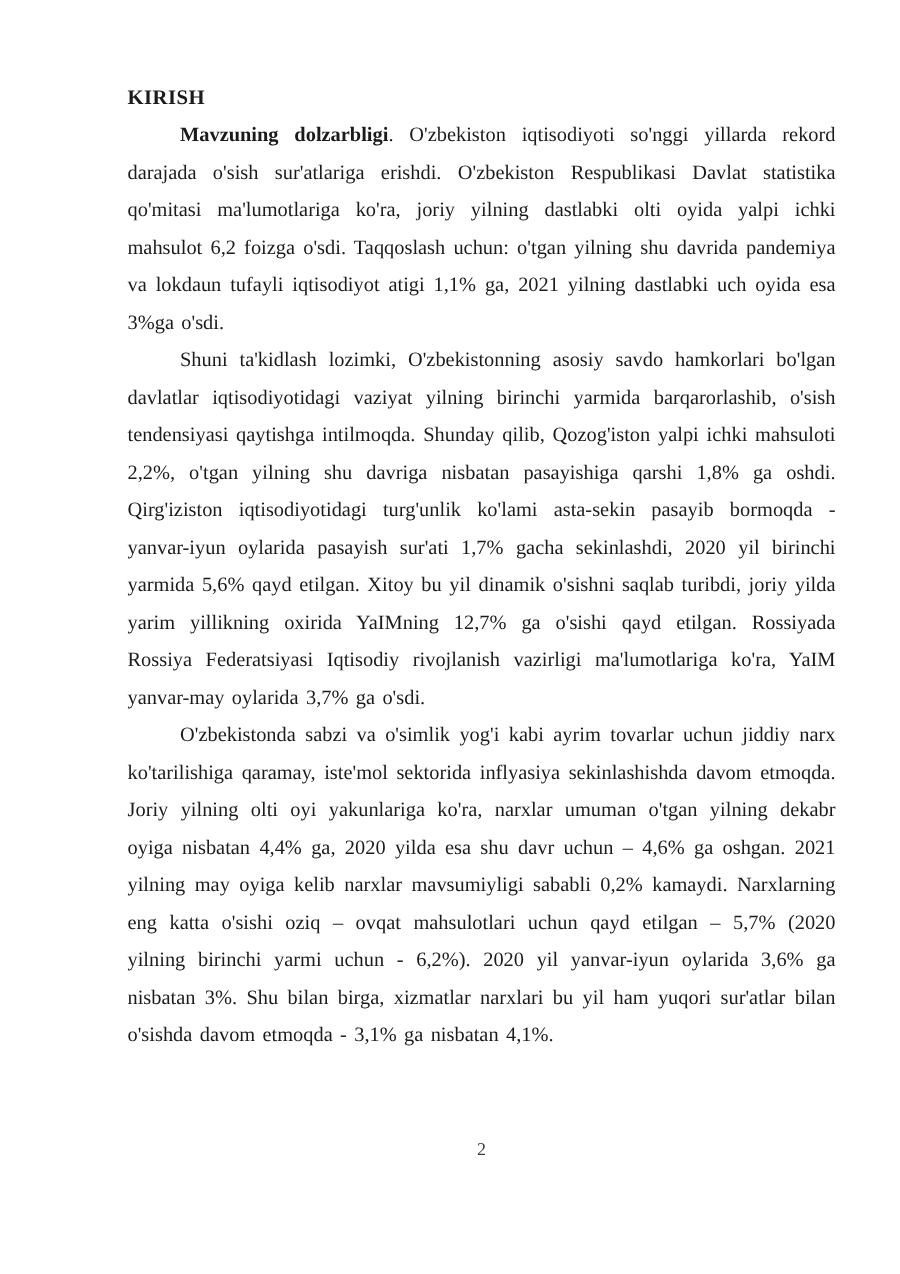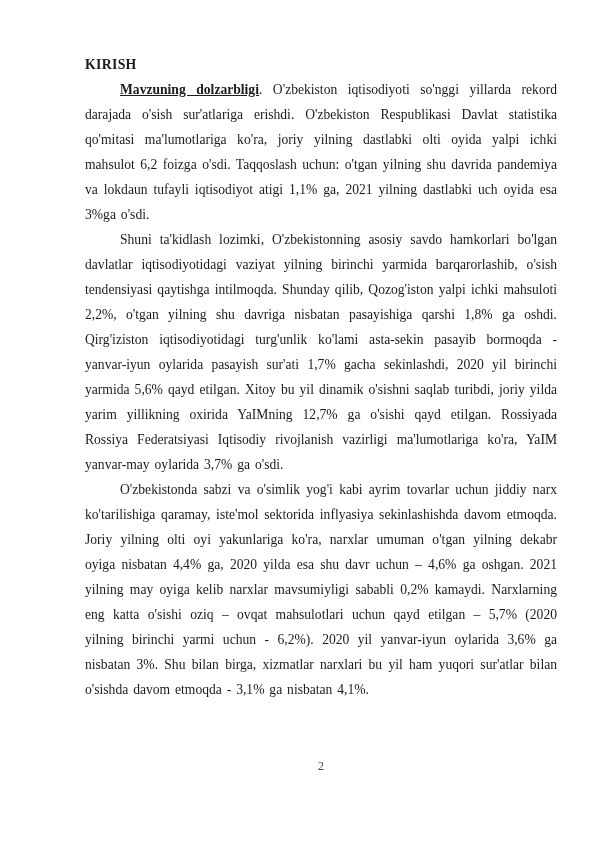--- a/index.html
+++ b/index.html
@@ -32,21 +32,20 @@
   .para {
     margin: 0;
     font-size: 13.6px;
     line-height: 25px;
     text-align: justify;
     text-indent: 35px;
     word-spacing: 1.5px;
   }
   .para .lead {
     font-weight: bold;
-    text-decoration: underline;
   }
   .page-number {
     position: absolute;
     left: 85px;
     right: 43px;
     top: 757px;
     text-align: center;
     font-size: 12px;
     line-height: 18px;
     color: #3c3c3c;

